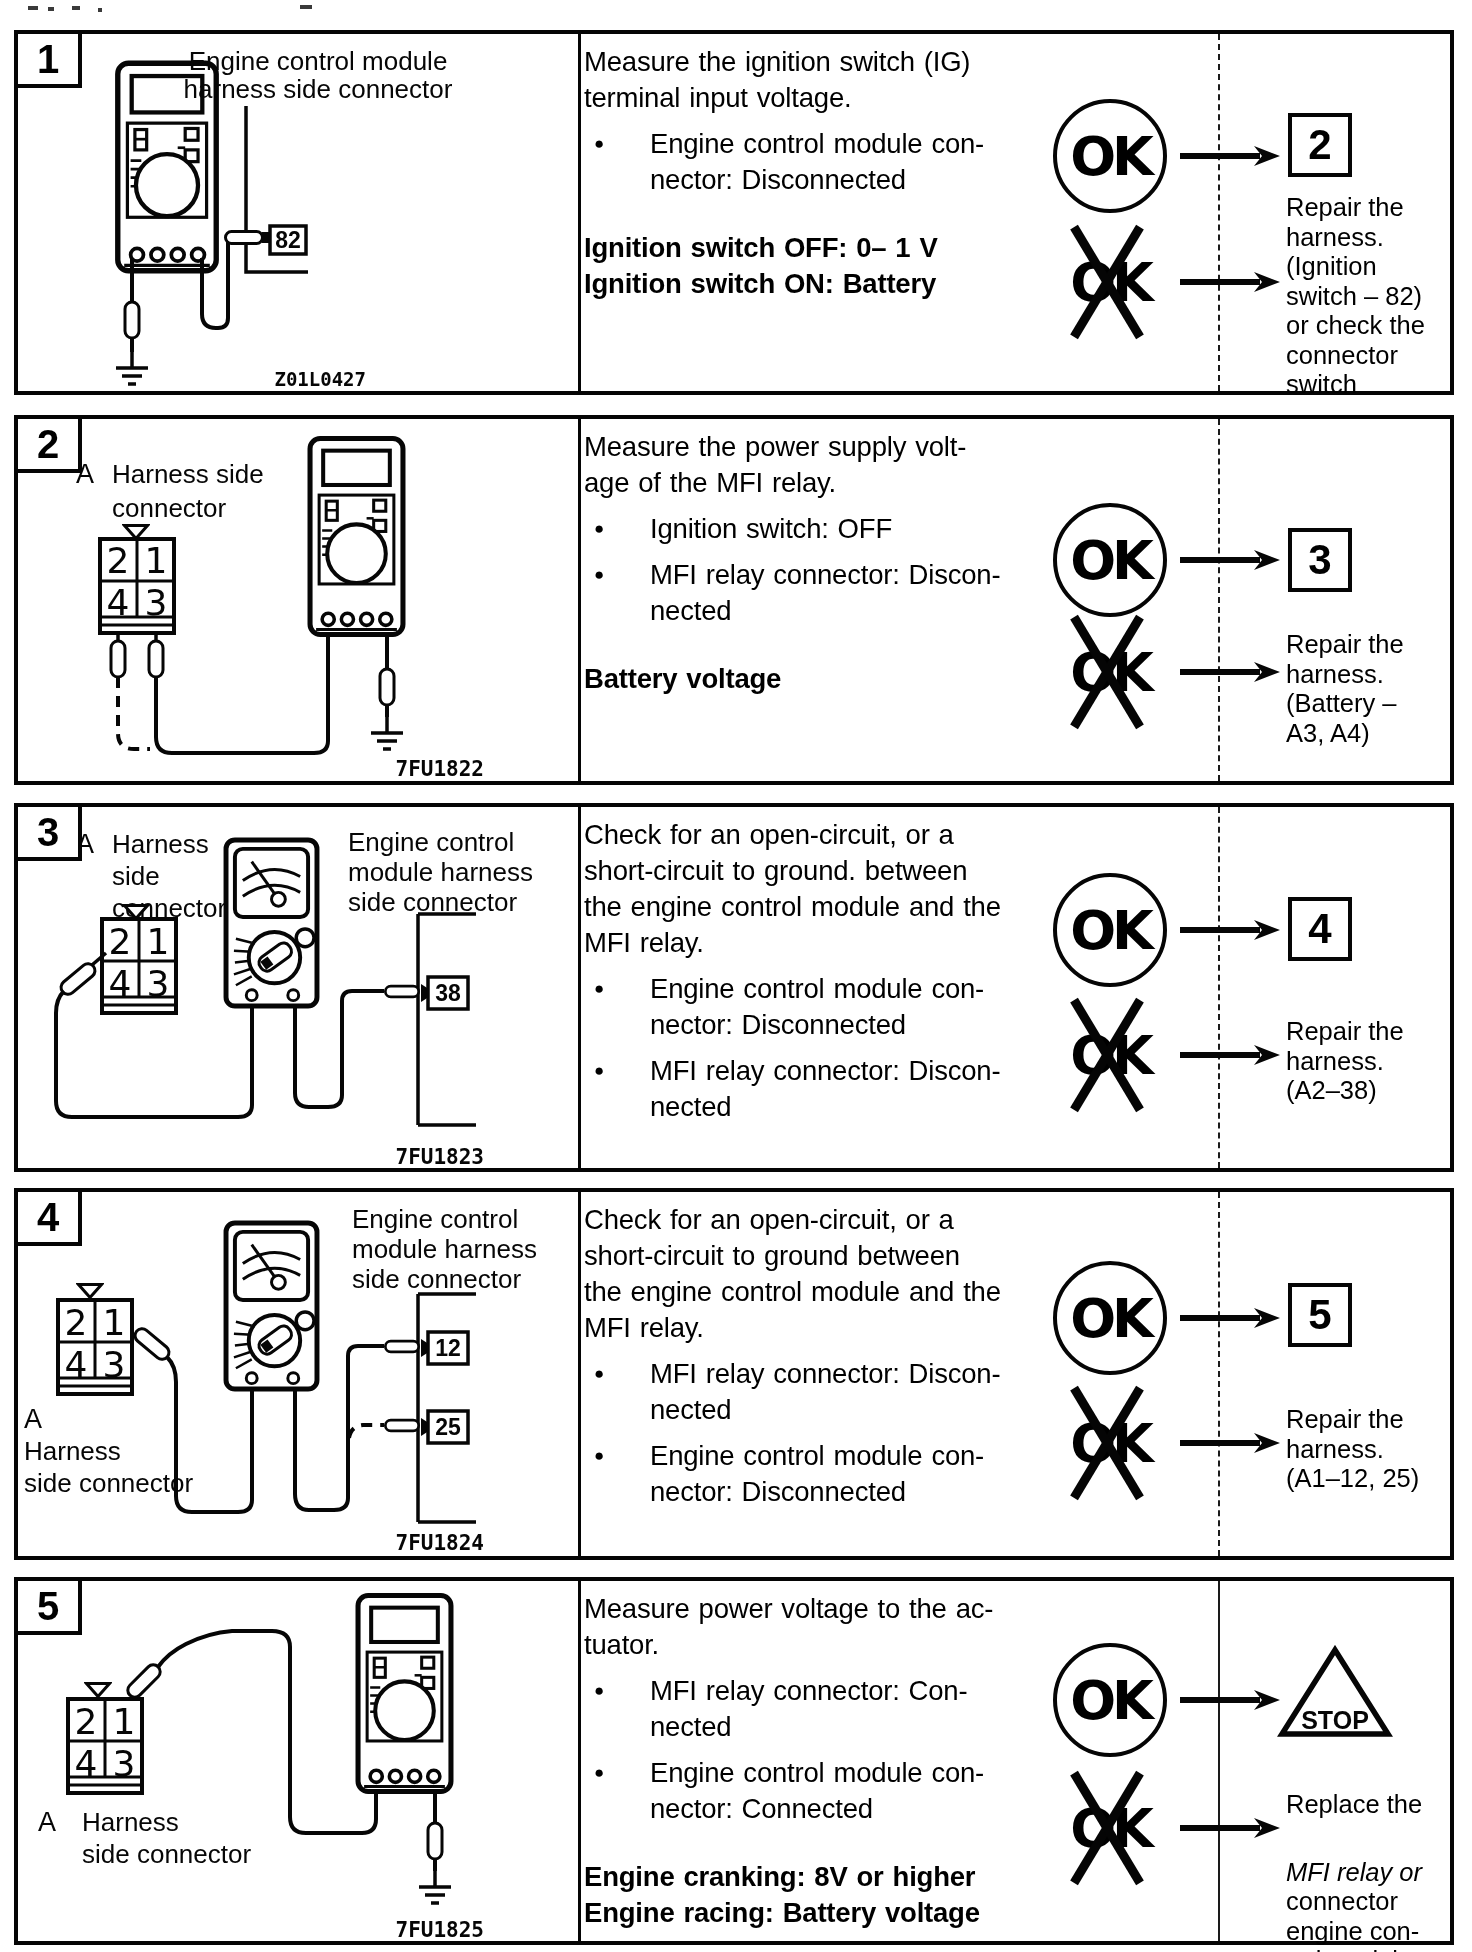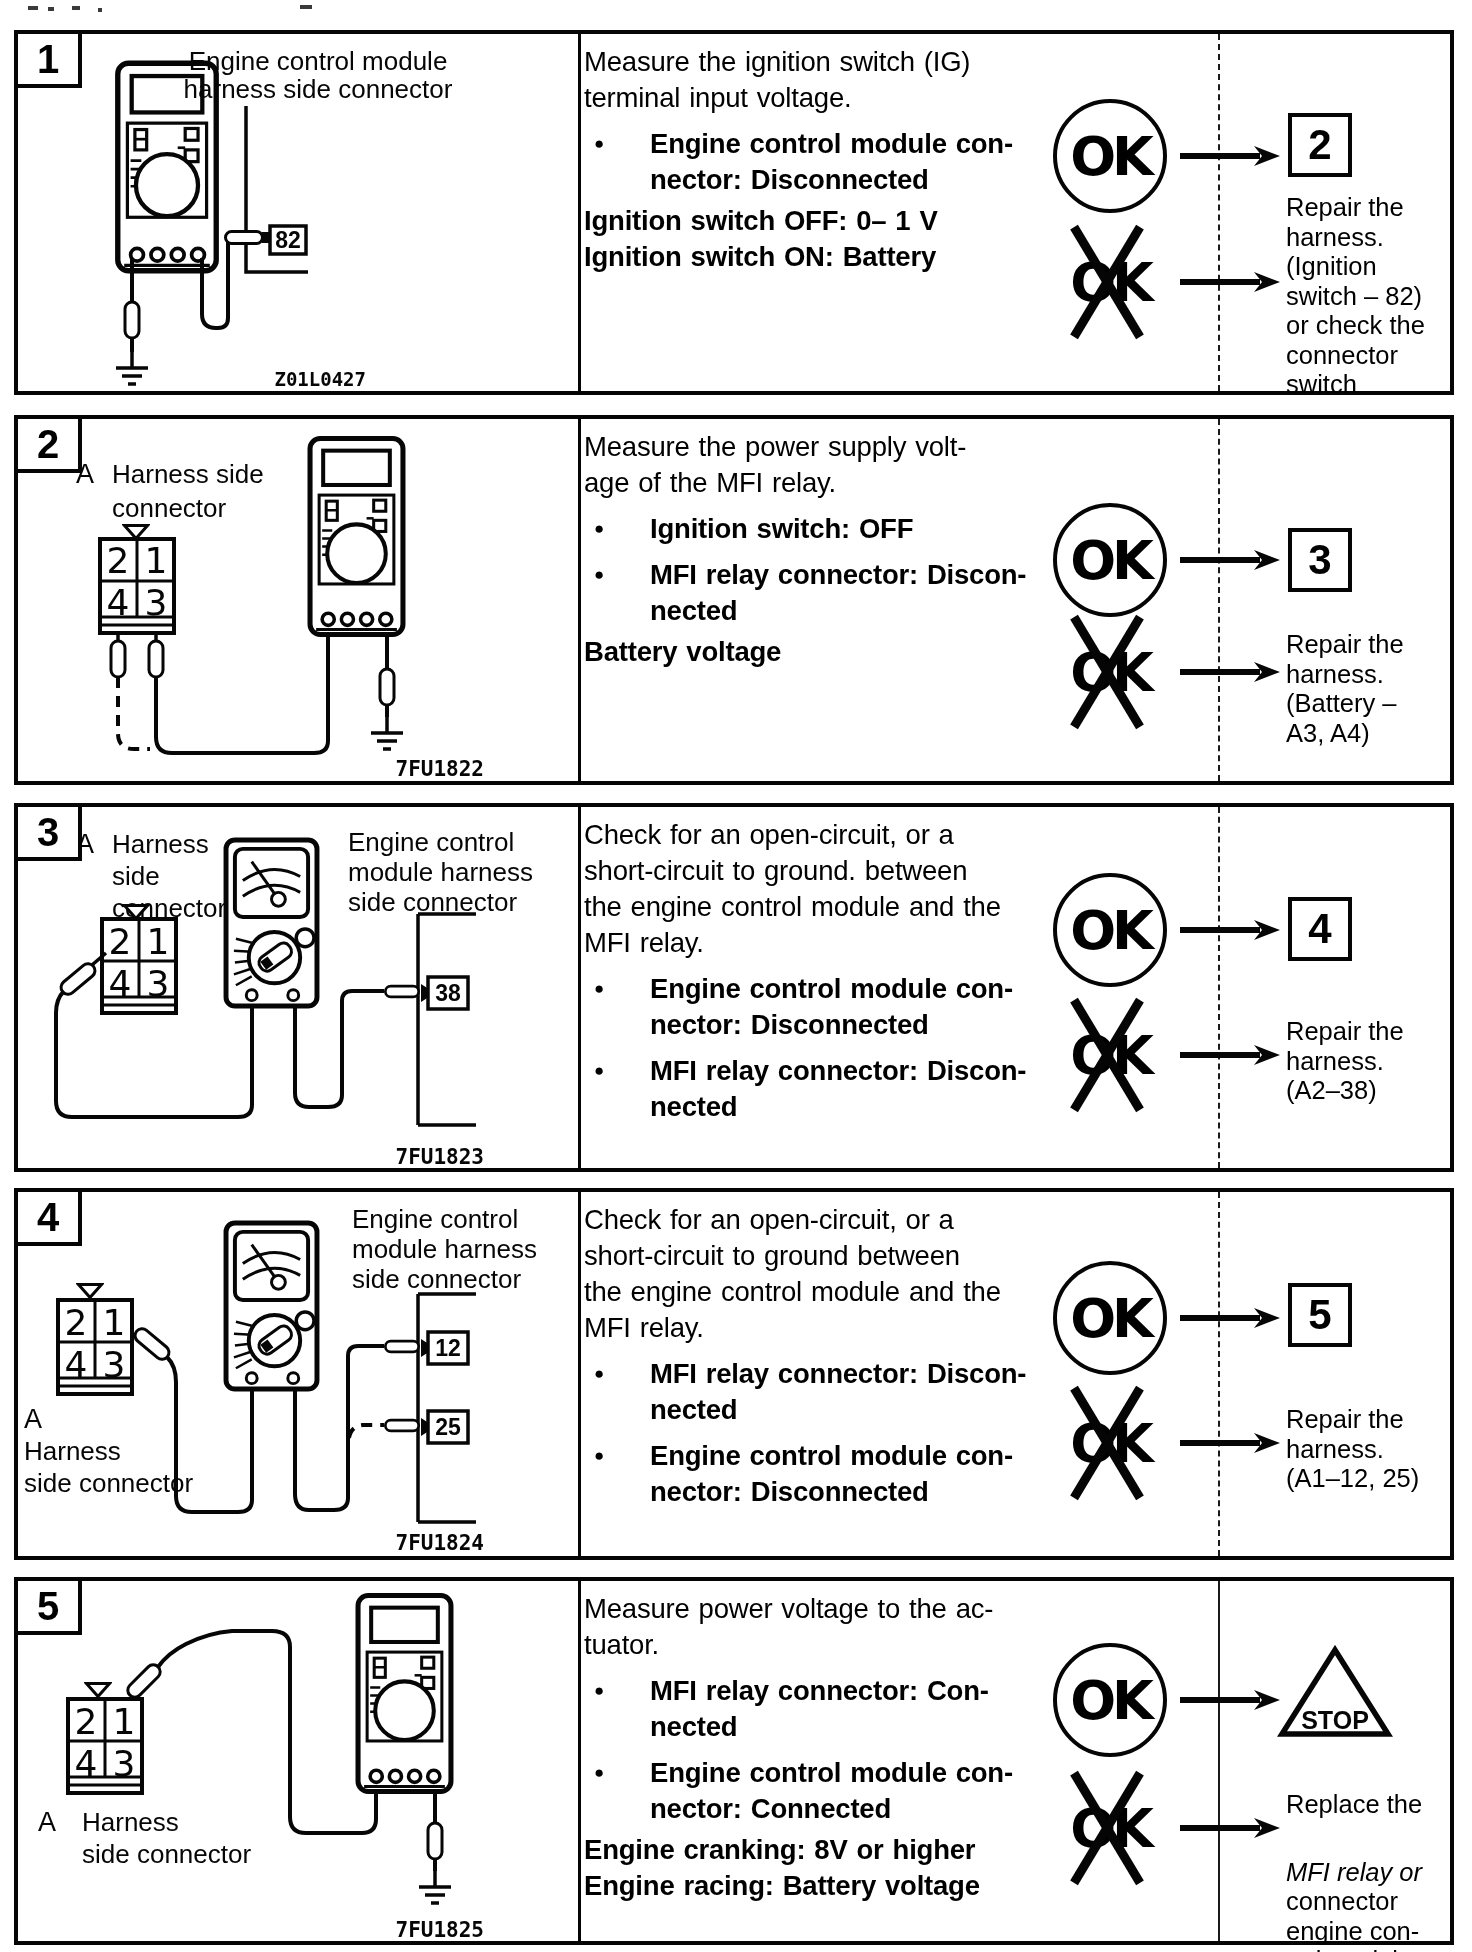--- a/index.html
+++ b/index.html
@@ -12,22 +12,22 @@
            font-size:40px;font-weight:bold;z-index:3;}
   .dia{position:absolute;left:0;top:0;z-index:1;}
   .div1{position:absolute;left:560px;top:0;bottom:0;width:0;border-left:3px solid #050505;}
   .div2{position:absolute;left:1200px;top:0;bottom:0;width:0;border-left:2.5px dashed #1a1a1a;}
   .div2.solid{border-left:2.5px solid #1a1a1a;}
   .instr{position:absolute;left:566px;top:10px;width:470px;font-size:27.5px;line-height:36px;
          letter-spacing:-0.2px;word-spacing:1.5px;}
   .il{white-space:nowrap;}
   .bullet{display:flex;margin-top:10px;}
   .dot{width:56px;padding-left:10px;font-size:17px;line-height:36px;flex:none;}
-  .bl div{white-space:nowrap;font-weight:bold;}
-  .spec{margin-top:5px;font-weight:bold;}
+  .bl div{white-space:nowrap;}
+  .spec{margin-top:32px;font-weight:bold;}
   .spec div{white-space:nowrap;}
   .ok{position:absolute;width:114px;height:114px;border:4px solid #050505;border-radius:50%;box-sizing:border-box;
       display:flex;align-items:center;justify-content:center;
       font-family:"DejaVu Sans",sans-serif;font-weight:bold;font-size:54px;letter-spacing:-4px;z-index:2;}
   .nok{position:absolute;width:114px;height:100px;display:flex;align-items:center;justify-content:center;
        font-family:"DejaVu Sans",sans-serif;font-weight:bold;font-size:54px;letter-spacing:-4px;z-index:2;}
   .xb{position:absolute;left:47%;top:50%;width:9px;height:128px;background:#050505;}
   .x1{transform:translate(-50%,-50%) rotate(31deg);}
   .x2{transform:translate(-50%,-50%) rotate(-31deg);}
   .arr{position:absolute;width:100px;height:22px;z-index:2;}

